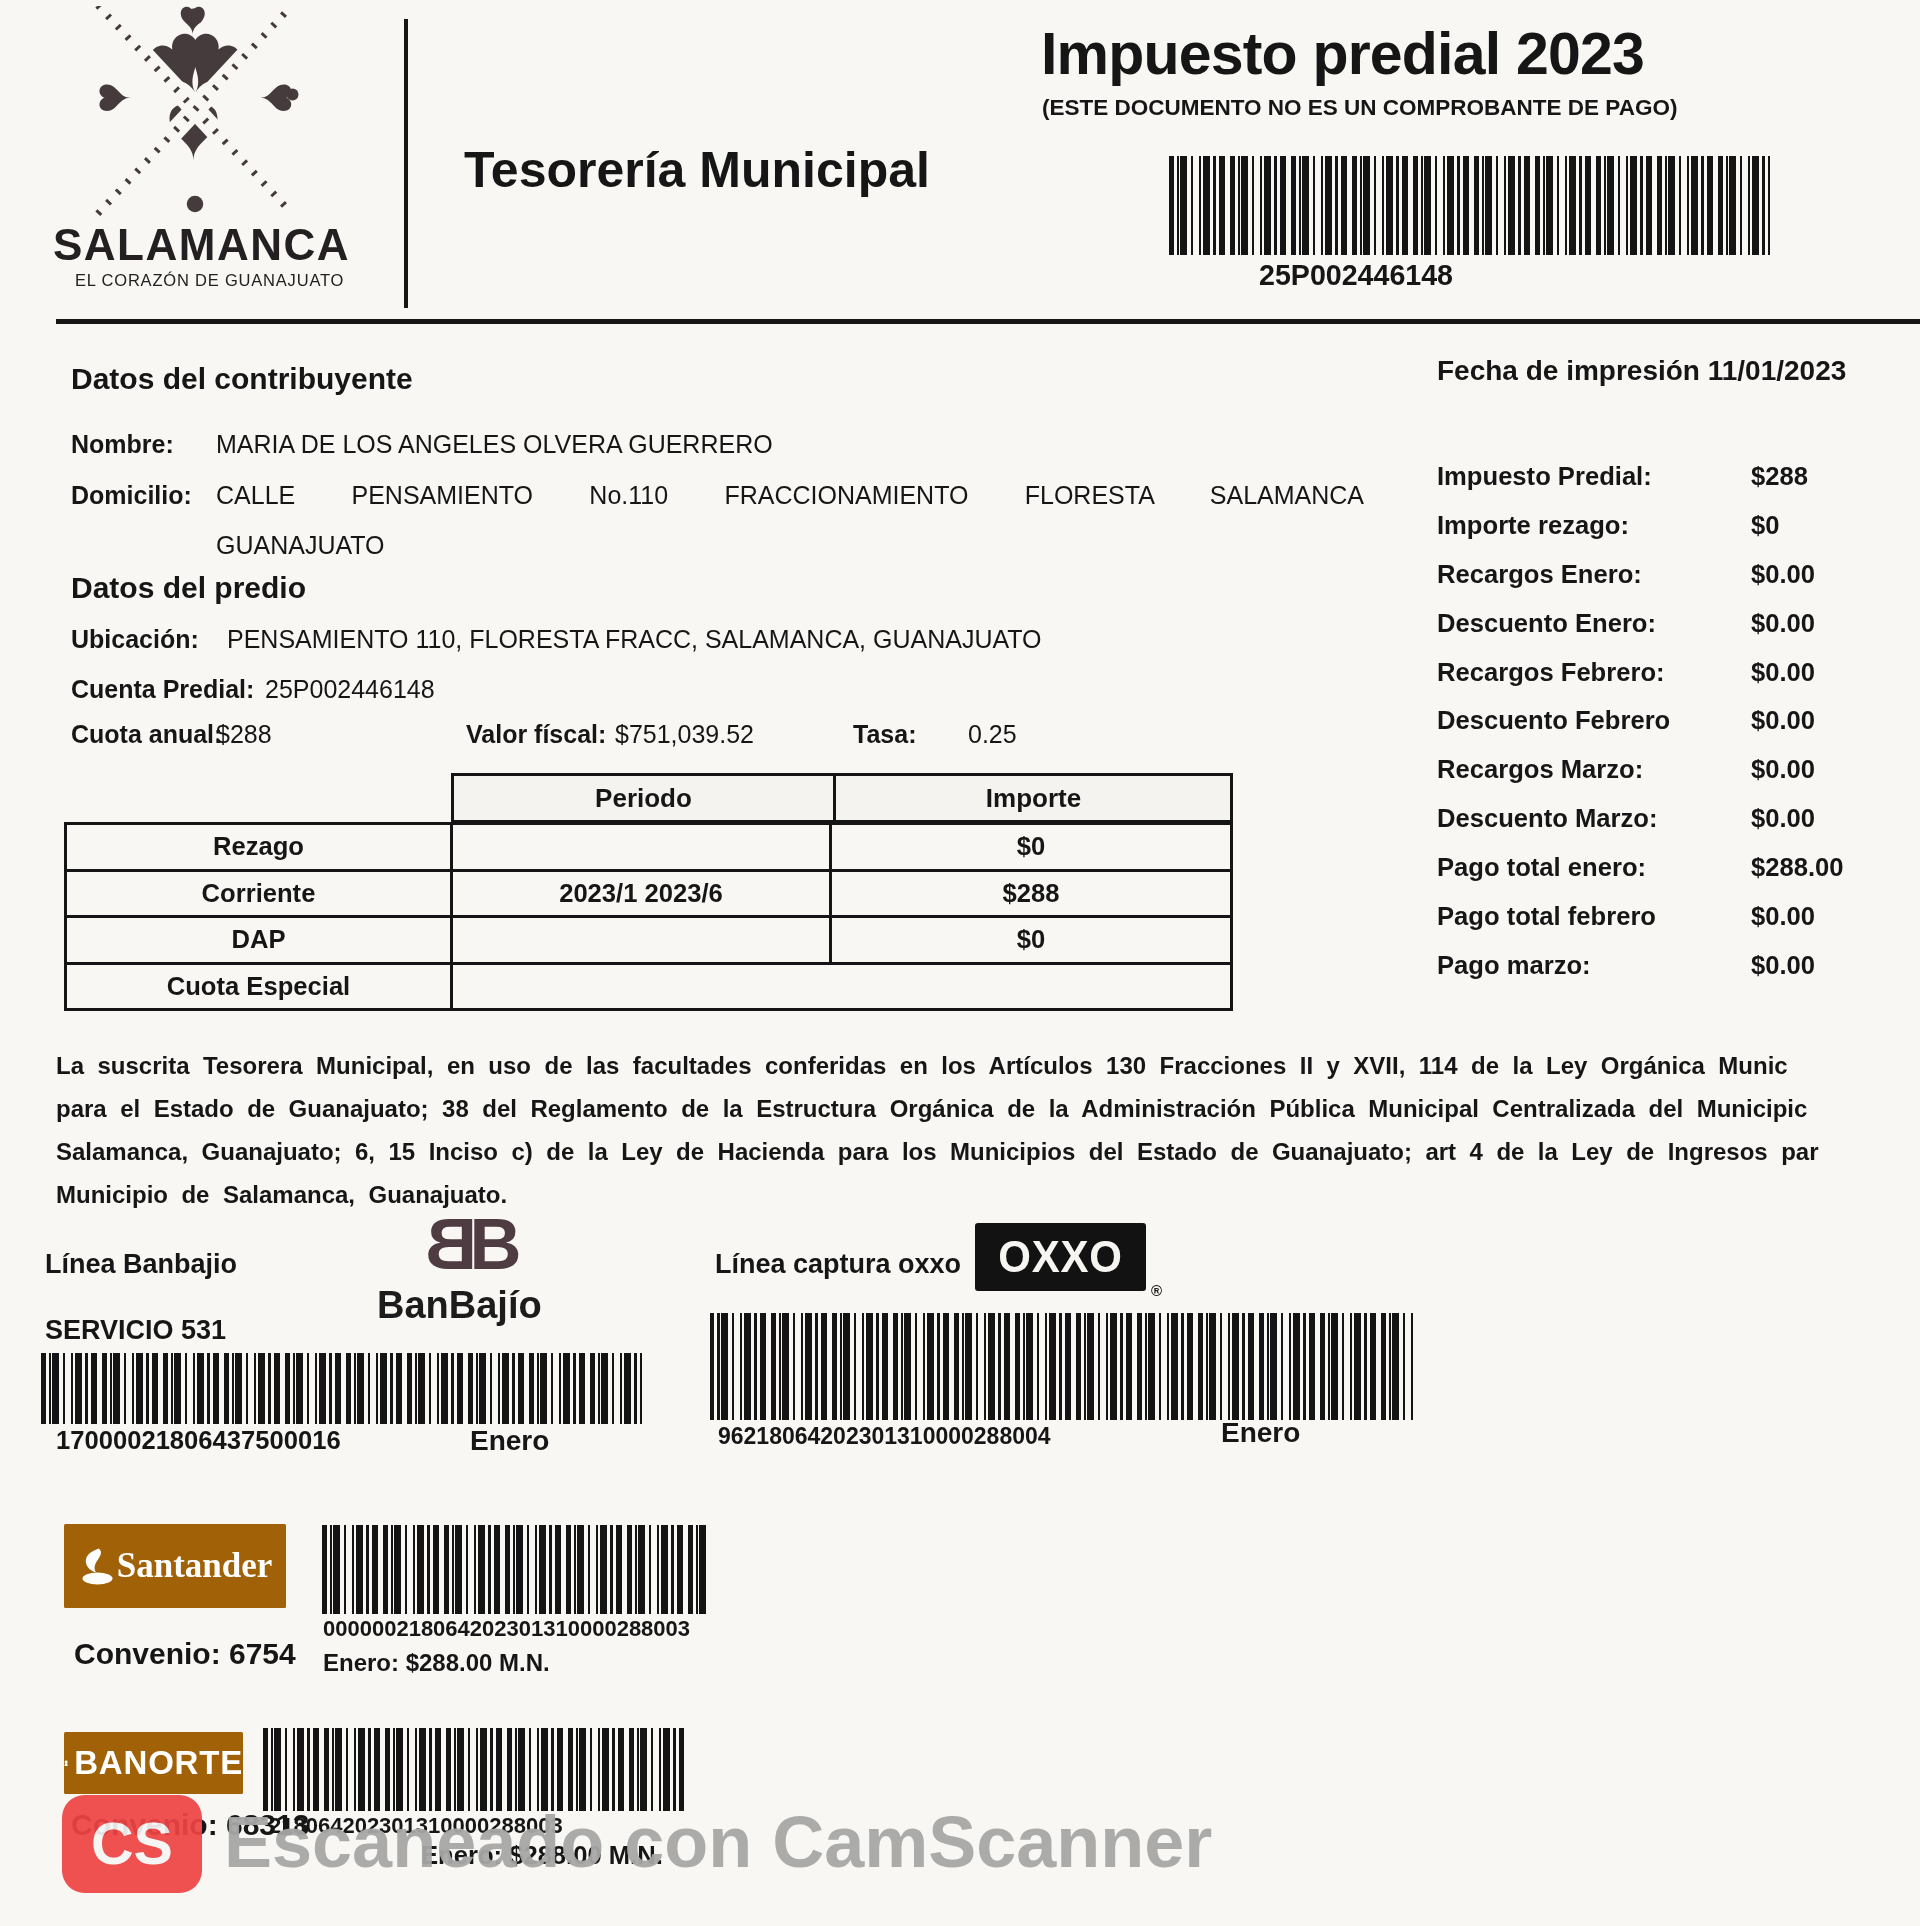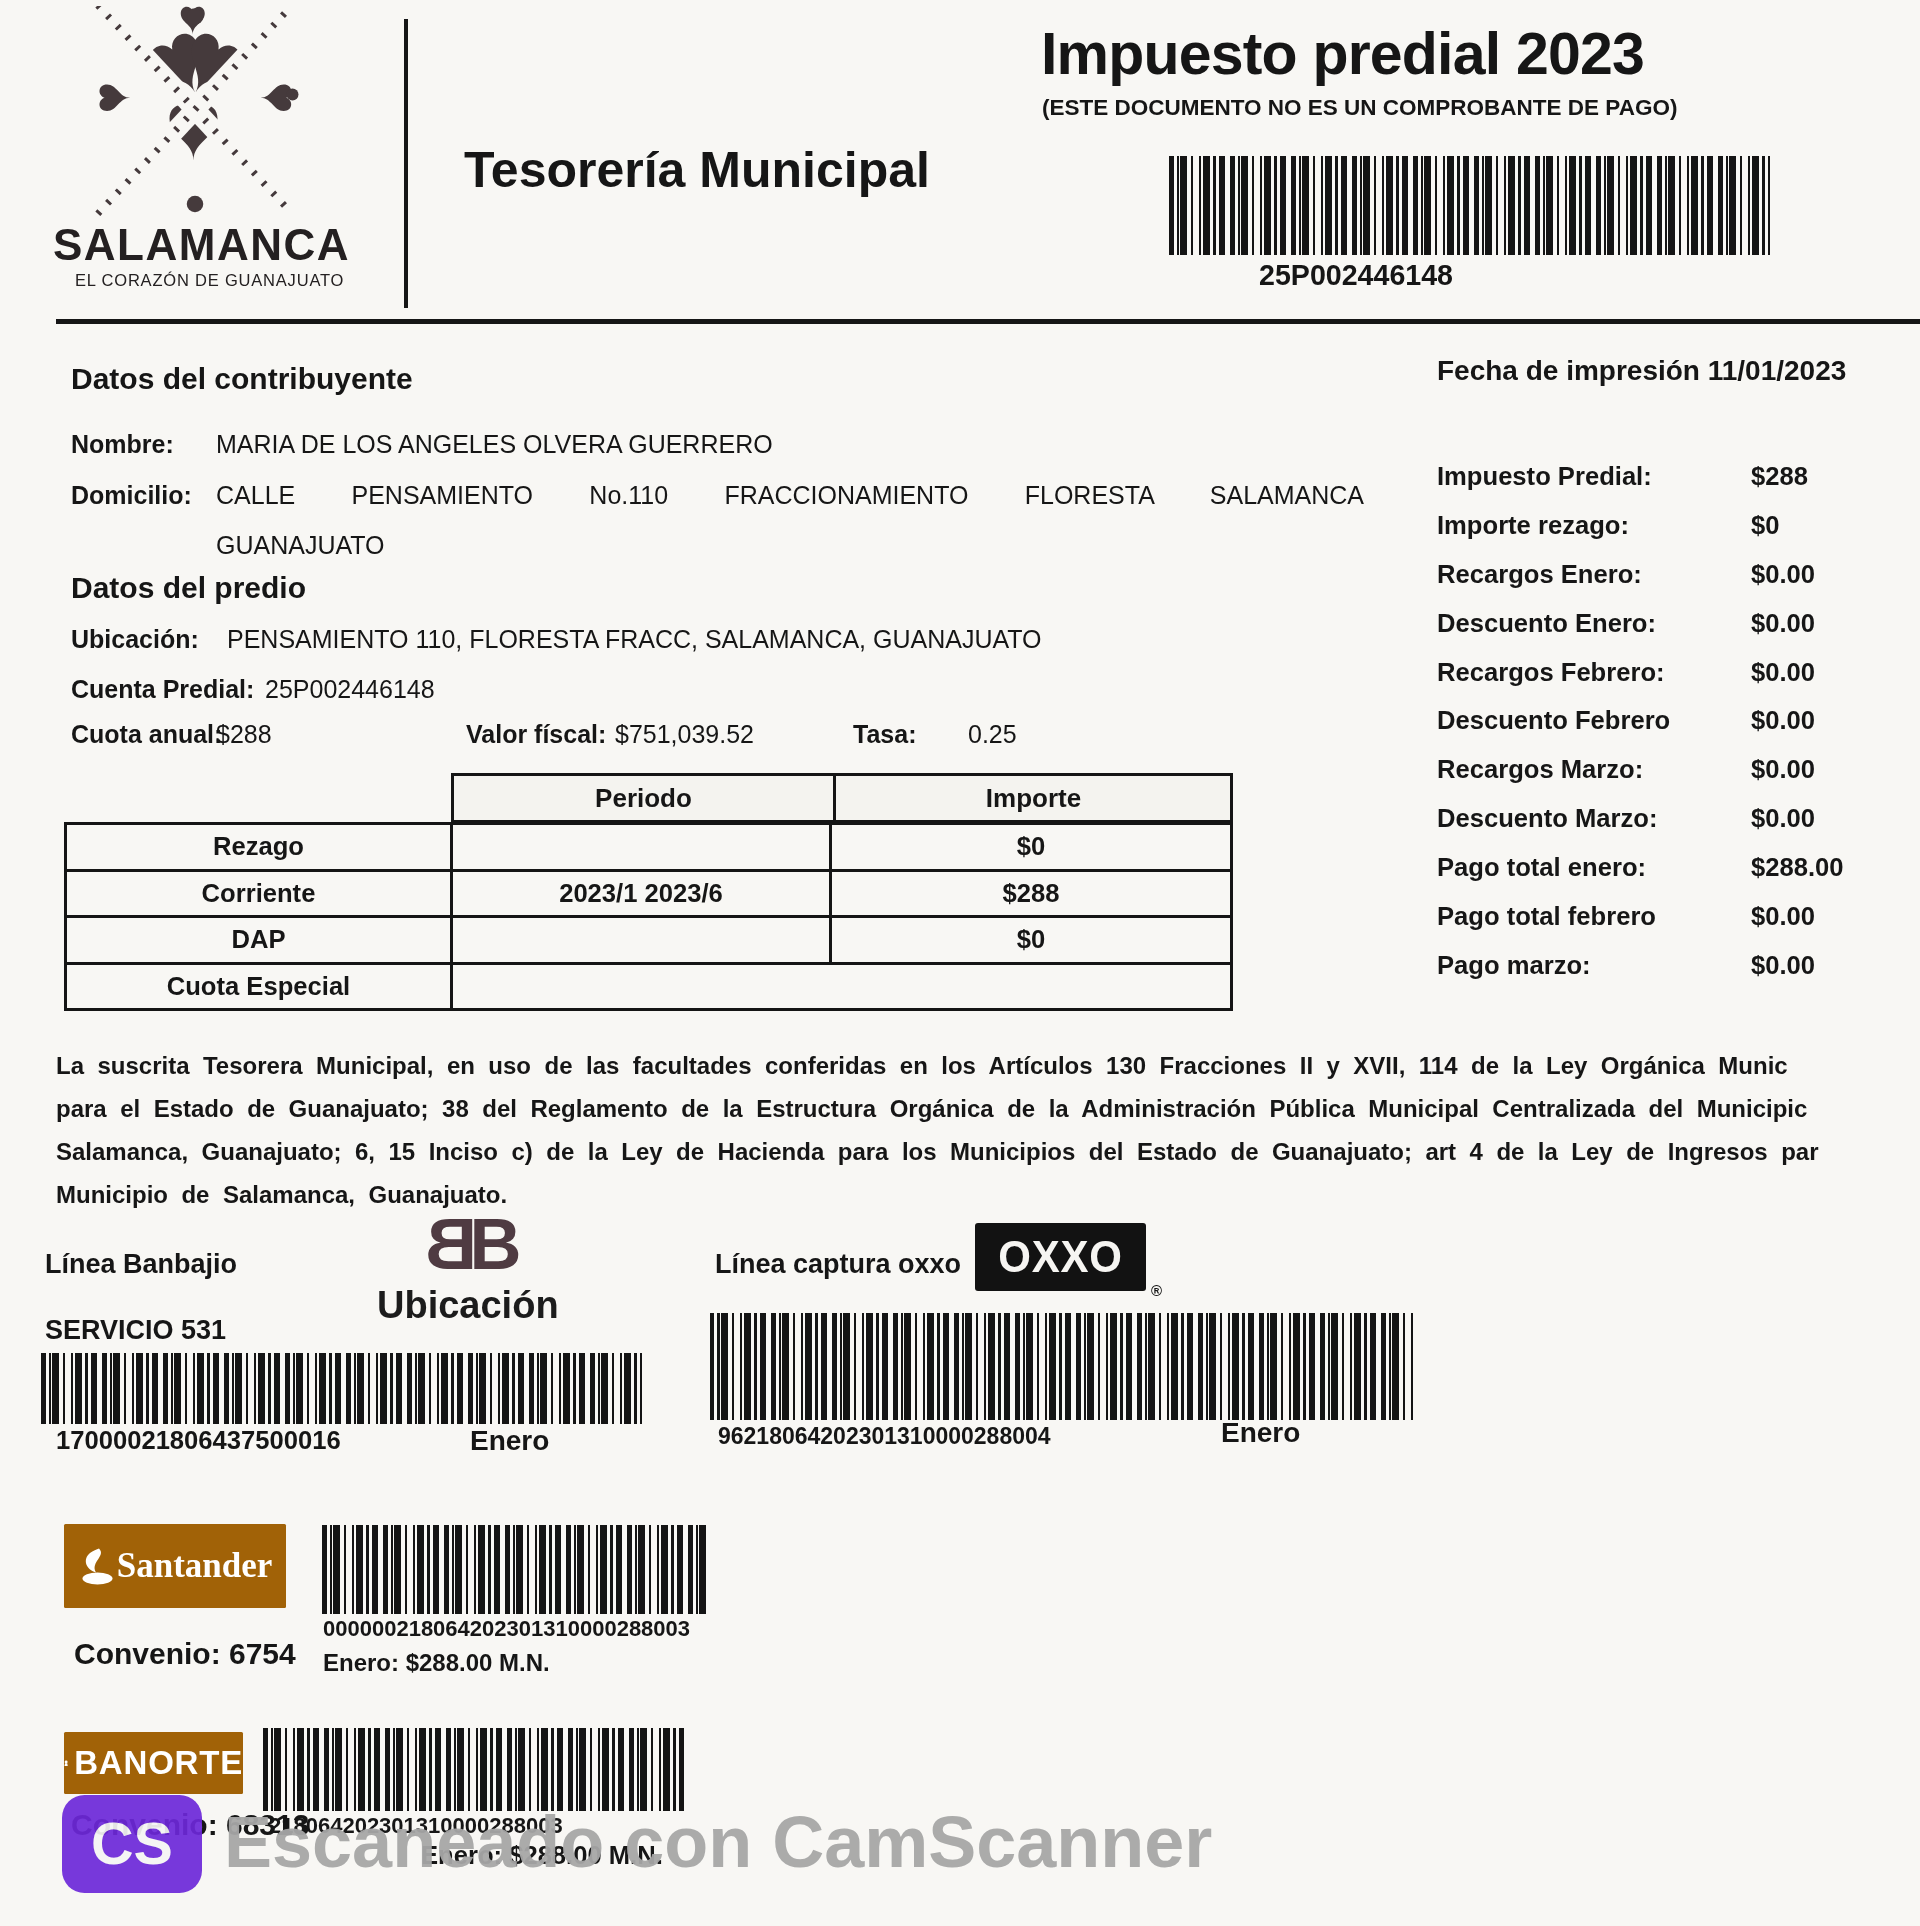--- a/index.html
+++ b/index.html
@@ -69,21 +69,21 @@
   .oxxo-box{left:975px;top:1223px;width:171px;height:68px;background:#121212;display:flex;align-items:center;justify-content:center;border-radius:3px;}
   .oxxo-box span{color:#f6f5f2;font-size:42px;font-weight:bold;letter-spacing:0.8px;transform:scaleY(1.05);}
   .oxxo-r{left:1151px;top:1282px;font-size:15px;font-weight:bold;}
   .sant-box{left:64px;top:1524px;width:222px;height:84px;background:#a16207;display:flex;align-items:center;justify-content:center;gap:0;border-radius:1.5px;}
   .sant-box .name{color:#fff;font-family:"Liberation Serif",serif;font-size:35px;font-weight:bold;}
   .banorte-box{left:64px;top:1732px;width:179px;height:62px;background:#a16207;display:flex;align-items:center;justify-content:center;gap:6px;border-radius:1.5px;}
   .banorte-box .name{color:#fff;font-size:33px;font-weight:bold;letter-spacing:0.8px;}
   .code-num{font-weight:bold;}
 
   
-  .wm-badge{left:62px;top:1795px;width:140px;height:98px;background:#6d28d9;border-radius:22.5px;
+  .wm-badge{left:62px;top:1795px;width:140px;height:98px;background:#ef4444;border-radius:22.5px;
     display:flex;align-items:center;justify-content:center;z-index:50;opacity:.92;}
   .wm-badge span{color:#f5f5f5;font-size:59px;font-weight:bold;}
   .wm-text{left:224px;top:1801px;font-size:72px;font-weight:bold;color:#a7a7a7;z-index:50;white-space:nowrap;opacity:.95;}
 </style>
 </head>
 <body>
 
 <svg class="abs" style="left:75px;top:6px;" width="240" height="210" viewBox="0 0 320 280">
   <defs>
     <path id="hp" d="M50 88 C50 62 18 56 18 32 C18 10 44 8 50 26 C56 8 82 10 82 32 C82 56 50 62 50 88 Z"></path>
@@ -188,21 +188,21 @@
 <div class="abs legal" style="top:1052px;">La suscrita Tesorera Municipal, en uso de las facultades conferidas en los Artículos 130 Fracciones II y XVII, 114 de la Ley Orgánica Munic</div>
 <div class="abs legal" style="top:1095px;">para el Estado de Guanajuato; 38 del Reglamento de la Estructura Orgánica de la Administración Pública Municipal Centralizada del Municipic</div>
 <div class="abs legal" style="top:1138px;">Salamanca, Guanajuato; 6, 15 Inciso c) de la Ley de Hacienda para los Municipios del Estado de Guanajuato; art 4 de la Ley de Ingresos par</div>
 <div class="abs legal" style="top:1181px;">Municipio de Salamanca, Guanajuato.</div>
 
 <div class="abs pay-label" style="left:45px;top:1249px;">Línea Banbajio</div>
 <div class="abs bb-mono">
   <span class="flip">B</span>
     <span>B</span>
 </div>
-<div class="abs bb-name">Ubicación</div>
+<div class="abs bb-name">BanBajío</div>
 <div class="abs pay-label" style="left:45px;top:1315px;">SERVICIO 531</div>
 <div class="abs barcode" style="left:41px;top:1353px;width:601px;height:71px;"></div>
 <div class="abs code-num" style="left:56px;top:1426px;font-size:25.6px;">17000021806437500016</div>
 <div class="abs b" style="left:470px;top:1425px;font-size:28px;">Enero</div>
 
 <div class="abs pay-label" style="left:715px;top:1249px;">Línea captura oxxo</div>
 <div class="abs oxxo-box">
   <span>OXXO</span>
 </div>
 <div class="abs oxxo-r">®</div>

